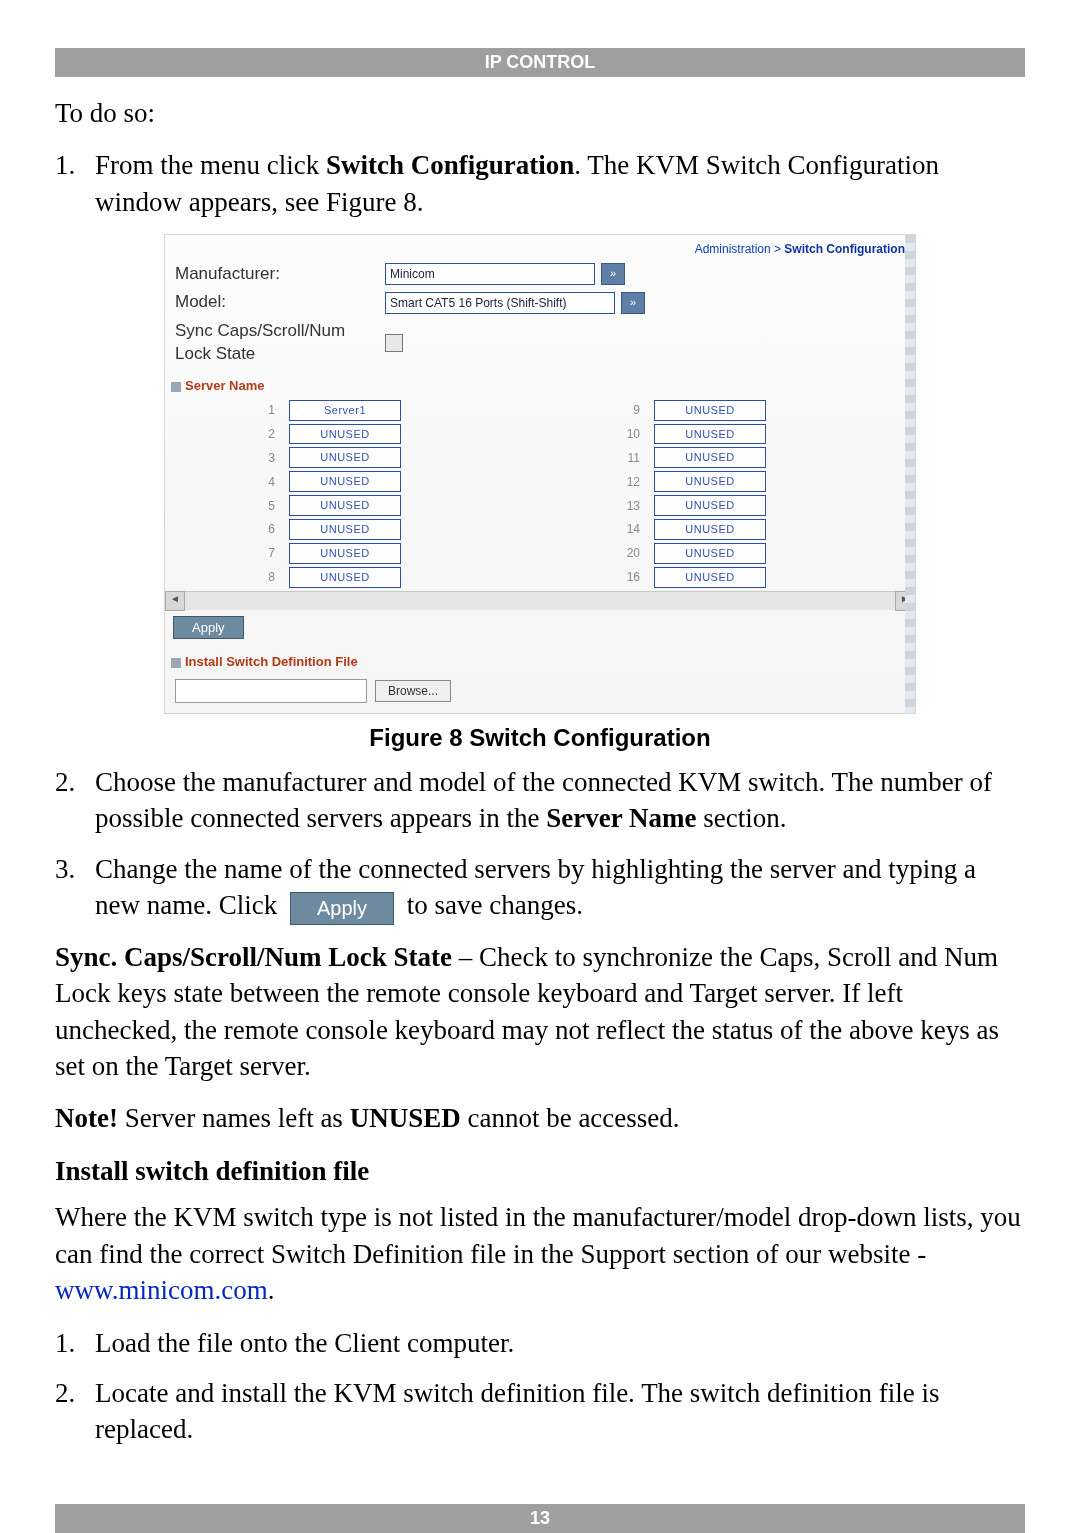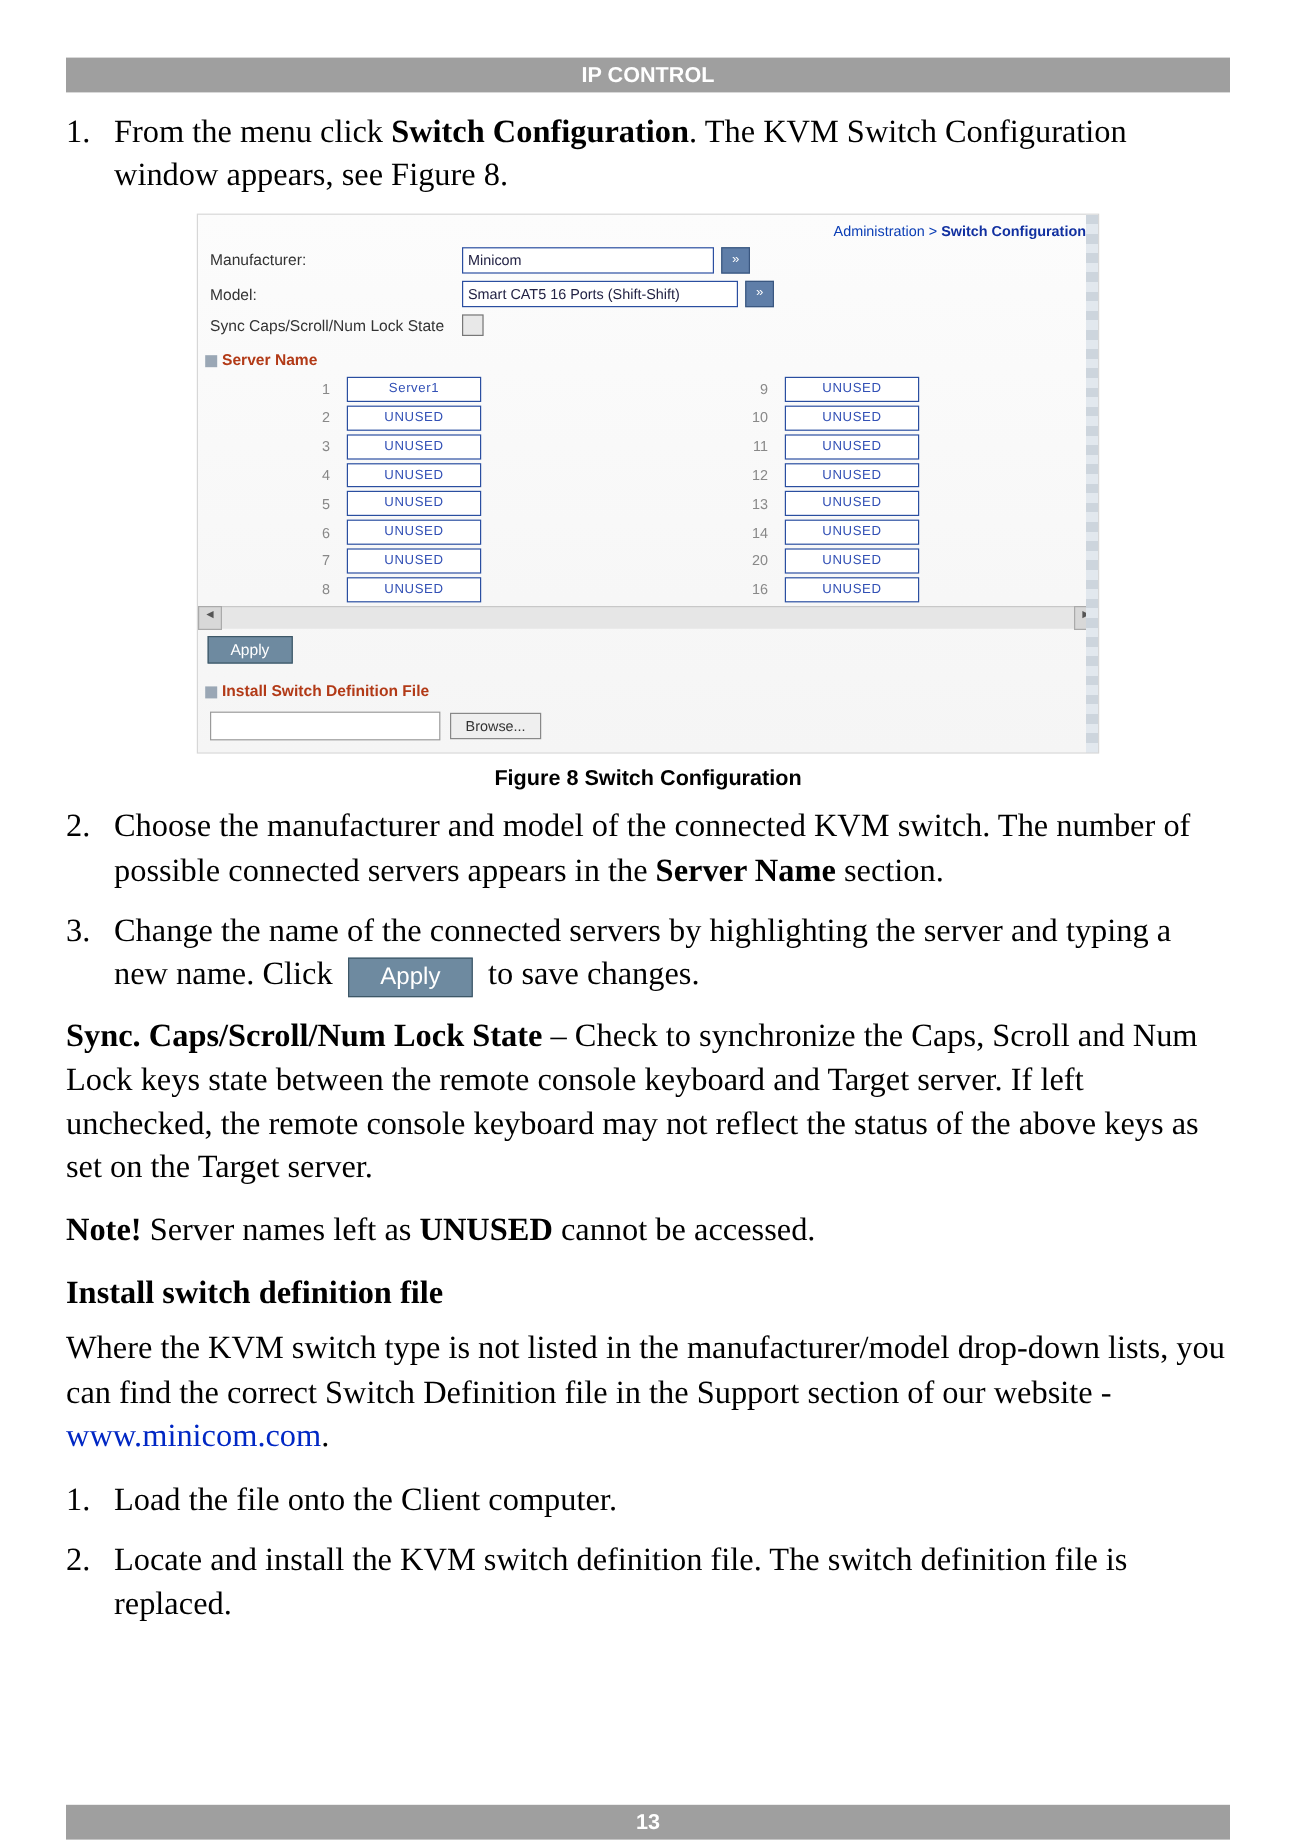--- a/index.html
+++ b/index.html
@@ -15,51 +15,52 @@
   .ol>li>.body{flex:1;}
   .b{font-weight:bold;}
   .link{color:#0027c4;}
   .inline-apply{display:inline-block;vertical-align:middle;background:#6e8aa0;border:1px solid #3d5767;color:#fff;font-family:Arial,sans-serif;font-size:20px;padding:2px 26px;margin:0 6px;}
   
   .fig-wrap{margin:10px auto 6px auto;width:752px;}
   .fig{font-family:Arial,Helvetica,sans-serif;font-size:13px;color:#333;background:linear-gradient(#fcfcfc,#f5f5f5);border:1px solid #d7d7d7;position:relative;}
   .fig .bc{text-align:right;padding:6px 10px 2px 10px;font-size:12px;color:#0a3db5;}
   .fig .bc .cur{font-weight:bold;color:#1130a0;}
   .fig .form-row{display:flex;align-items:center;padding:3px 10px;}
-  .fig .f-label{width:210px;font-size:13px;color:#333;}
+  .fig .f-label{width:210px;font-size:17px;color:#333;}
   .fig .f-input{border:1px solid #2a4ea0;background:#fff;font-size:12px;color:#224;padding:2px 4px;}
   .fig .f-input.man{width:200px;}
   .fig .f-input.mod{width:220px;}
   .fig .dd{width:22px;height:20px;margin-left:6px;background:#5f7ea8;border:1px solid #3a5780;color:#fff;font-size:11px;text-align:center;line-height:18px;}
   .fig .chk{width:16px;height:16px;border:1px solid #777;background:#e8e8e8;}
   .fig .sect{color:#b23a17;font-weight:bold;font-size:13px;padding:8px 10px 2px 6px;}
   .fig .sect::before{content:"";display:inline-block;width:10px;height:10px;background:#9aa7b5;margin-right:4px;vertical-align:middle;}
   .fig .grid-area{display:flex;padding:0 10px;}
   .fig .grid-col{flex:1;}
   .fig .g-row{display:flex;align-items:center;margin:3px 0;}
   .fig .g-idx{width:100px;text-align:right;color:#888;font-size:12px;padding-right:14px;}
   .fig .g-cell{border:1px solid #2a4ea0;background:#fff;color:#3250b5;font-size:11px;width:110px;text-align:center;padding:2px 0;letter-spacing:0.5px;}
   .fig .scroll{display:flex;align-items:center;justify-content:space-between;background:#e6e6e6;border-top:1px solid #c8c8c8;height:18px;}
   .fig .scroll .arr{width:18px;height:18px;background:#d8d8d8;border:1px solid #aaa;font-size:10px;color:#555;text-align:center;line-height:14px;}
   .fig .apply-btn{display:inline-block;background:#6e8aa0;border:1px solid #3d5767;color:#fff;font-size:13px;padding:2px 18px;margin:6px 8px;}
   .fig .file-row{display:flex;align-items:center;padding:6px 10px 10px 10px;gap:8px;}
   .fig .file-in{border:1px solid #9a9a9a;background:#fff;height:22px;width:190px;}
   .fig .browse{border:1px solid #888;background:#efefef;font-size:12px;padding:2px 12px;}
   .fig .redge{position:absolute;right:0;top:0;bottom:0;width:10px;background:repeating-linear-gradient(180deg,#cdd5dd 0,#cdd5dd 8px,#e2e8ee 8px,#e2e8ee 16px);}
-  .fig-cap{text-align:center;font-family:Arial,Helvetica,sans-serif;font-weight:bold;font-size:18px;margin:8px 0 10px 0;}
+  .fig-cap{text-align:center;font-family:Arial,Helvetica,sans-serif;font-weight:bold;font-size:24px;margin:8px 0 10px 0;}
   .sub-h{font-weight:bold;font-size:27px;margin:10px 0 8px 0;}
 </style>
 </head>
 <body>
 <div class="page">
 
 <div class="header-bar">IP CONTROL</div>
 
 <div class="content">
 
+  <p>To do so:</p>
 
   <ol class="ol">
     <li>
       <span class="num">1.</span>
       <span class="body">
         <span>From the menu click </span><span class="b">Switch Configuration</span><span>. The KVM Switch Configuration window appears, see Figure 8.</span>
       </span>
     </li>
   </ol>
 

